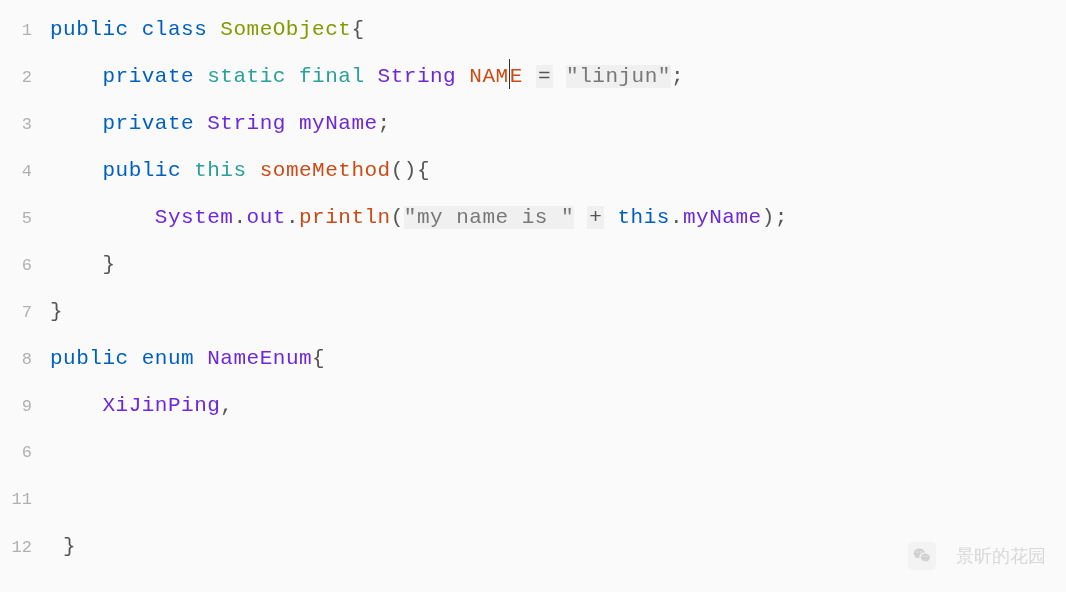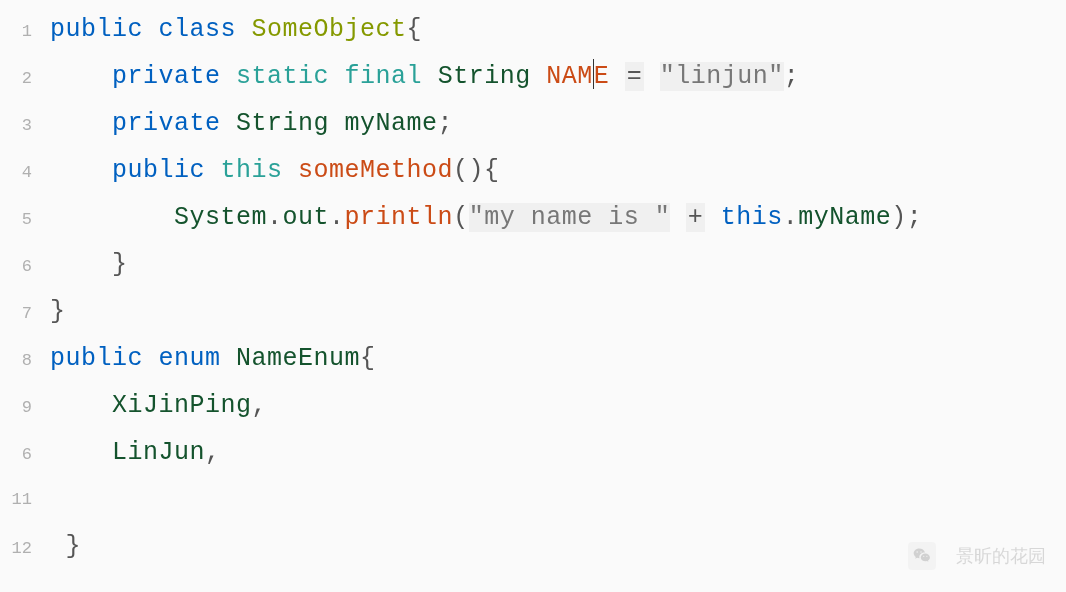--- a/index.html
+++ b/index.html
@@ -29,35 +29,35 @@
     .line-number {
       width: 50px;
       text-align: right;
       padding-right: 18px;
       color: #b0b0b0;
       font-size: 17px;
       user-select: none;
       flex-shrink: 0;
     }
     .code-content {
-      font-size: 25px;
+      font-size: 21px;
       white-space: pre;
       letter-spacing: 0.5px;
     }
     .kw-blue { color: #0060c0; }
     .kw-teal { color: #2aa198; }
     .ident-green { color: #859900; }
     .method-red { color: #cb4b16; }
     .str { color: #777777; }
     .str-bg { background: #f0f0f0; }
     .op { color: #555555; }
     .op-bg { background: #f0f0f0; padding: 0 2px; }
     .punct { color: #555555; }
     .paren { color: #555555; }
-    .text-gray { color: #14532d; }
+    .text-gray { color: #6d28d9; }
     .cursor {
       display: inline-block;
       width: 1px;
       height: 30px;
       background: #333;
       vertical-align: middle;
       margin: 0;
       position: relative;
       top: -2px;
     }
@@ -126,21 +126,20 @@
       <div class="code-line">
         <span class="line-number">8</span>
         <span class="code-content"><span class="kw-blue">public</span><span> </span><span class="kw-blue">enum</span><span> </span><span class="text-gray">NameEnum</span><span class="punct">{</span></span>
       </div>
       <div class="code-line">
         <span class="line-number">9</span>
         <span class="code-content"><span>    </span><span class="text-gray">XiJinPing</span><span class="punct">,</span></span>
       </div>
       <div class="code-line">
         <span class="line-number">6</span>
-        <span class="code-content"><span>    </span><span class="text-gray">LinJun</span><span class="punct">,</span></span>
       </div>
       <div class="code-line">
         <span class="line-number">11</span>
       </div>
       <div class="code-line">
         <span class="line-number">12</span>
         <span class="code-content"><span class="punct"> }</span></span>
       </div>
     </div>
 </div>

